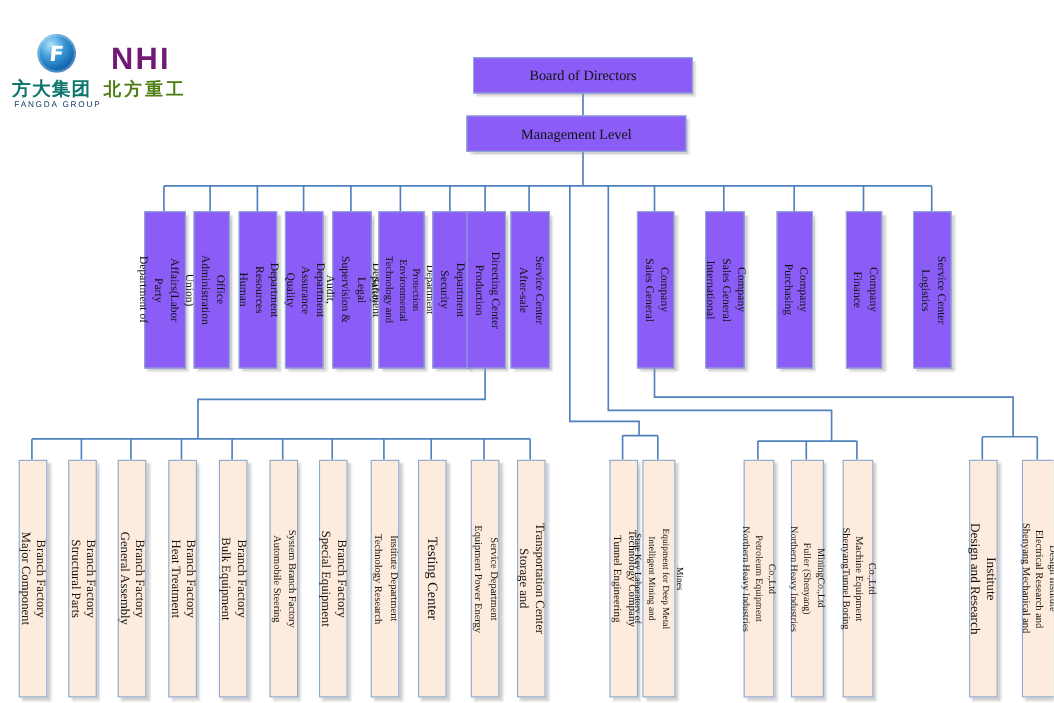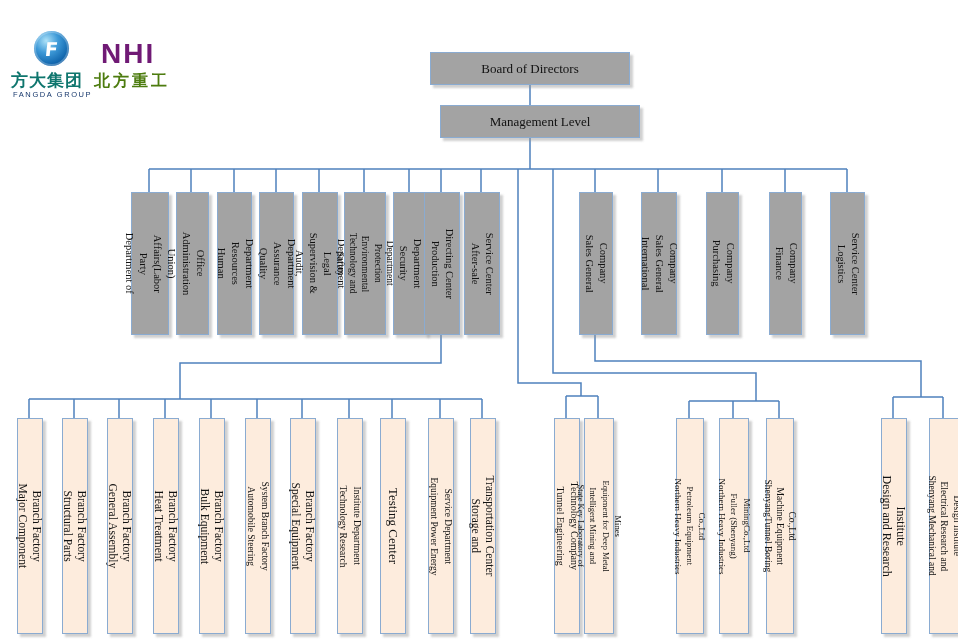--- a/index.html
+++ b/index.html
@@ -19,26 +19,26 @@
       font-weight:bold;font-size:17px;letter-spacing:1px;color:#0f766e;}
   .fangda-en{position:absolute;left:13px;top:90px;font-family:"Liberation Sans",sans-serif;
       font-size:7.5px;letter-spacing:1.6px;color:#17386c;}
   .nhi-abbr{position:absolute;left:101px;top:38px;font-family:"Liberation Sans",sans-serif;
       font-weight:bold;font-size:28px;letter-spacing:2px;color:#701a75;}
   .nhi-cn{position:absolute;left:94px;top:71px;font-family:"DejaVu Sans",sans-serif;
       font-weight:bold;font-size:16px;letter-spacing:3px;color:#4d7c0f;}
   
   svg.wires{position:absolute;left:0;top:0;z-index:1;}
   
-  .node{position:absolute;z-index:2;background:#a3a3a3;border:1px solid #8aabd1;
+  .node{position:absolute;z-index:2;background:#8b5cf6;border:1px solid #8aabd1;
         box-shadow:3px 3px 2px rgba(150,150,150,.45);}
   .hbox{display:flex;align-items:center;justify-content:center;
         font-size:13px;color:#111;}
   .top1{left:430px;top:52px;width:198px;height:31px;}
-  .top2{left:440px;top:105px;width:198px;height:31px;}
+  .top2{left:424px;top:105px;width:198px;height:31px;}
   .vbox{color:#111;}
   .vbox .lbl{position:absolute;top:50%;left:50%;transform:translate(-50%,-50%);
       writing-mode:vertical-lr;text-orientation:mixed;text-align:center;
       max-height:133px;white-space:normal;}
   .dept{top:192px;height:141px;font-size:10.5px;line-height:14px;}
   .sub{top:418px;height:214px;background:#fdecdd;font-size:11.5px;line-height:14px;}
   .sub .lbl{max-height:206px;}
 </style>
 </head>
 <body>

